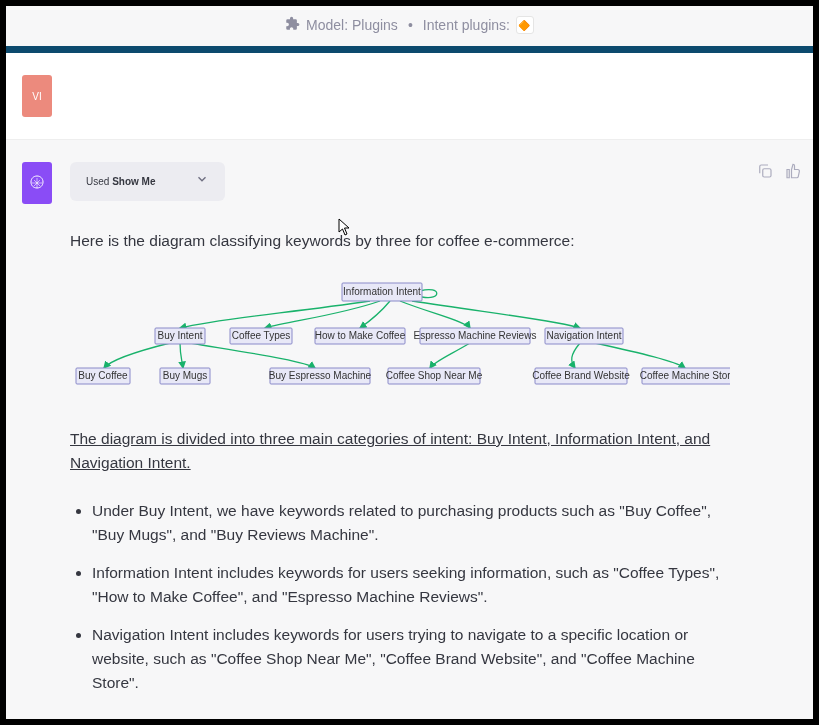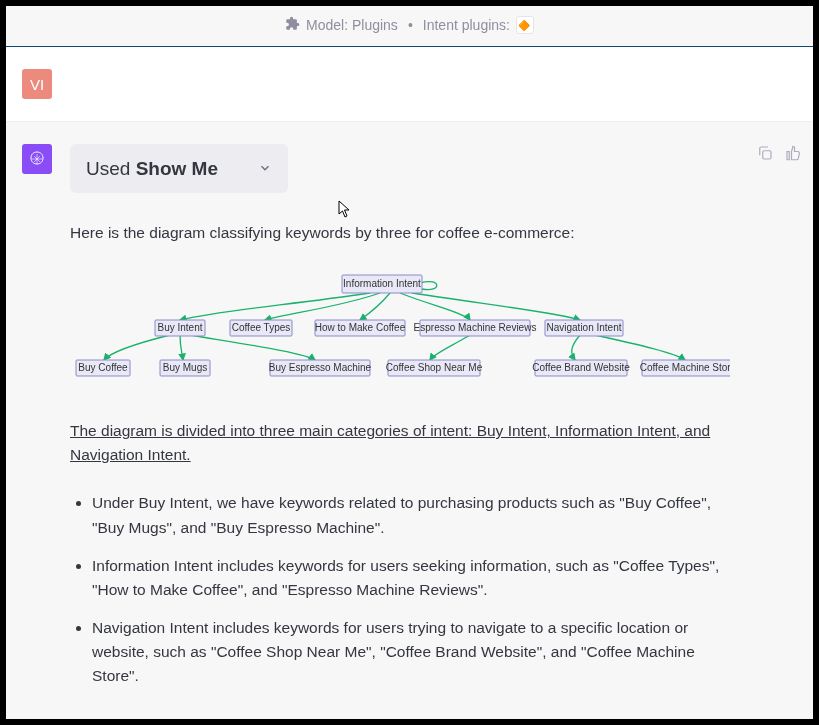--- a/index.html
+++ b/index.html
@@ -11,21 +11,21 @@
       overflow: hidden;
     }
     .frame {
       background: #fff;
       margin: 6px;
       height: 713px;
       overflow: hidden;
     }
     .header-bar {
       background: #f7f7f8;
-      border-bottom: 1px solid #0c4a6e;
+      border-bottom: 7px solid #0c4a6e;
       padding: 10px 0 12px;
       text-align: center;
       color: #8e8ea0;
       font-size: 14px;
       display: flex;
       align-items: center;
       justify-content: center;
       gap: 6px;
     }
     .header-bar .puzzle-icon {
@@ -44,28 +44,28 @@
       font-size: 10px;
     }
     .msg-row {
       display: flex;
       gap: 18px;
       padding: 22px 16px;
     }
     .msg-user { background: #fff; border-bottom: 1px solid #eee; }
     .msg-assistant { background: #f7f7f8; min-height: 560px; position: relative; }
     .avatar {
-      width: 30px; height: 30px;
+      width: 30px; height: 42px;
       border-radius: 3px;
       flex-shrink: 0;
       display: flex;
       align-items: center;
       justify-content: center;
       color: #fff;
-      font-size: 15px;
+      font-size: 10px;
       font-weight: 500;
     }
     .avatar-user { background: #ec8a7d; }
     .avatar-ai { background: #8a4cf6; }
     .avatar-ai svg { width: 20px; height: 20px; }
     .msg-content {
       flex: 1;
       color: #353740;
       font-size: 15.5px;
       line-height: 1.55;
@@ -78,21 +78,21 @@
     }
     .action-icon { width: 18px; height: 18px; cursor: pointer; }
     .action-icon svg { width: 100%; height: 100%; stroke: currentColor; fill: none; stroke-width: 1.6; }
     .plugin-used {
       display: inline-flex;
       align-items: center;
       gap: 40px;
       background: #ececf1;
       padding: 10px 16px;
       border-radius: 6px;
-      font-size: 19px;
+      font-size: 10px;
       color: #353740;
       margin-bottom: 18px;
     }
     .plugin-used .chev { color: #6e6e80; }
     .plugin-used b { font-weight: 600; }
     .intro { margin-bottom: 20px; margin-top: 10px; }
     .diagram-wrap { margin: 10px 0 24px; text-decoration: underline; }
     .diagram-wrap svg { display:block; }
     .dnode {
       fill: #e8e8f7;
@@ -219,21 +219,21 @@
           <rect class="dnode" x="465" y="95" width="92" height="16" rx="1"></rect>
           <text class="dnode-text" x="511" y="103">Coffee Brand Website</text>
           <rect class="dnode" x="572" y="95" width="92" height="16" rx="1"></rect>
           <text class="dnode-text" x="618" y="103">Coffee Machine Store</text>
         </svg>
       </div>
 
       <div class="summary">The diagram is divided into three main categories of intent: Buy Intent, Information Intent, and Navigation Intent.</div>
 
       <ul class="bullets">
-        <li>Under Buy Intent, we have keywords related to purchasing products such as "Buy Coffee", "Buy Mugs", and "Buy Espresso Machine".</li>
+        <li>Under Buy Intent, we have keywords related to purchasing products such as "Buy Coffee", "Buy Mugs", and "Buy Reviews Machine".</li>
         <li>Information Intent includes keywords for users seeking information, such as "Coffee Types", "How to Make Coffee", and "Espresso Machine Reviews".</li>
         <li>Navigation Intent includes keywords for users trying to navigate to a specific location or website, such as "Coffee Shop Near Me", "Coffee Brand Website", and "Coffee Machine Store".</li>
       </ul>
     </div>
 
     <div class="msg-actions">
       <span class="action-icon">
         <svg viewBox="0 0 24 24">
             <rect x="9" y="9" width="11" height="11" rx="2"></rect>
             <path d="M5 15V6a2 2 0 0 1 2-2h9"></path>

